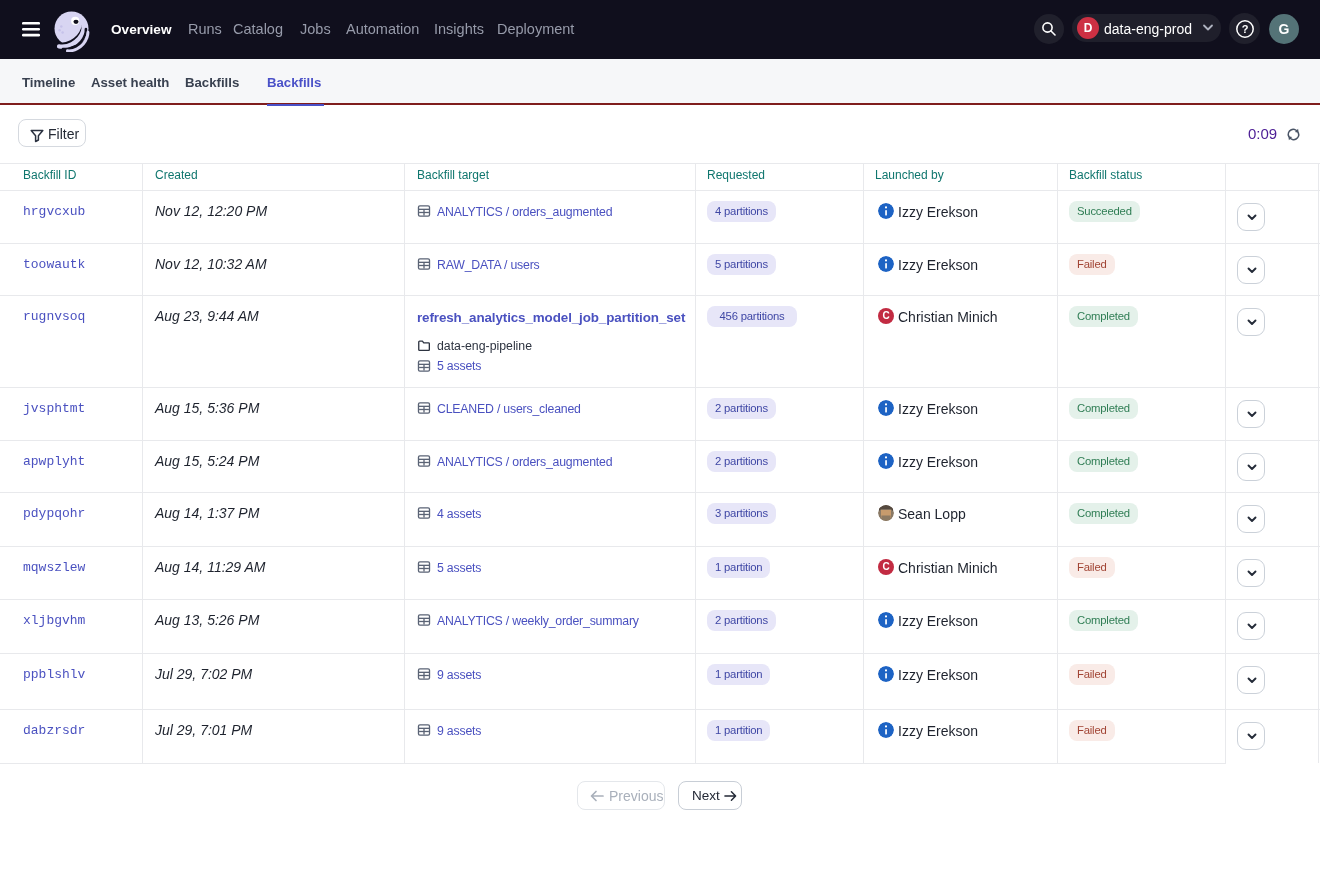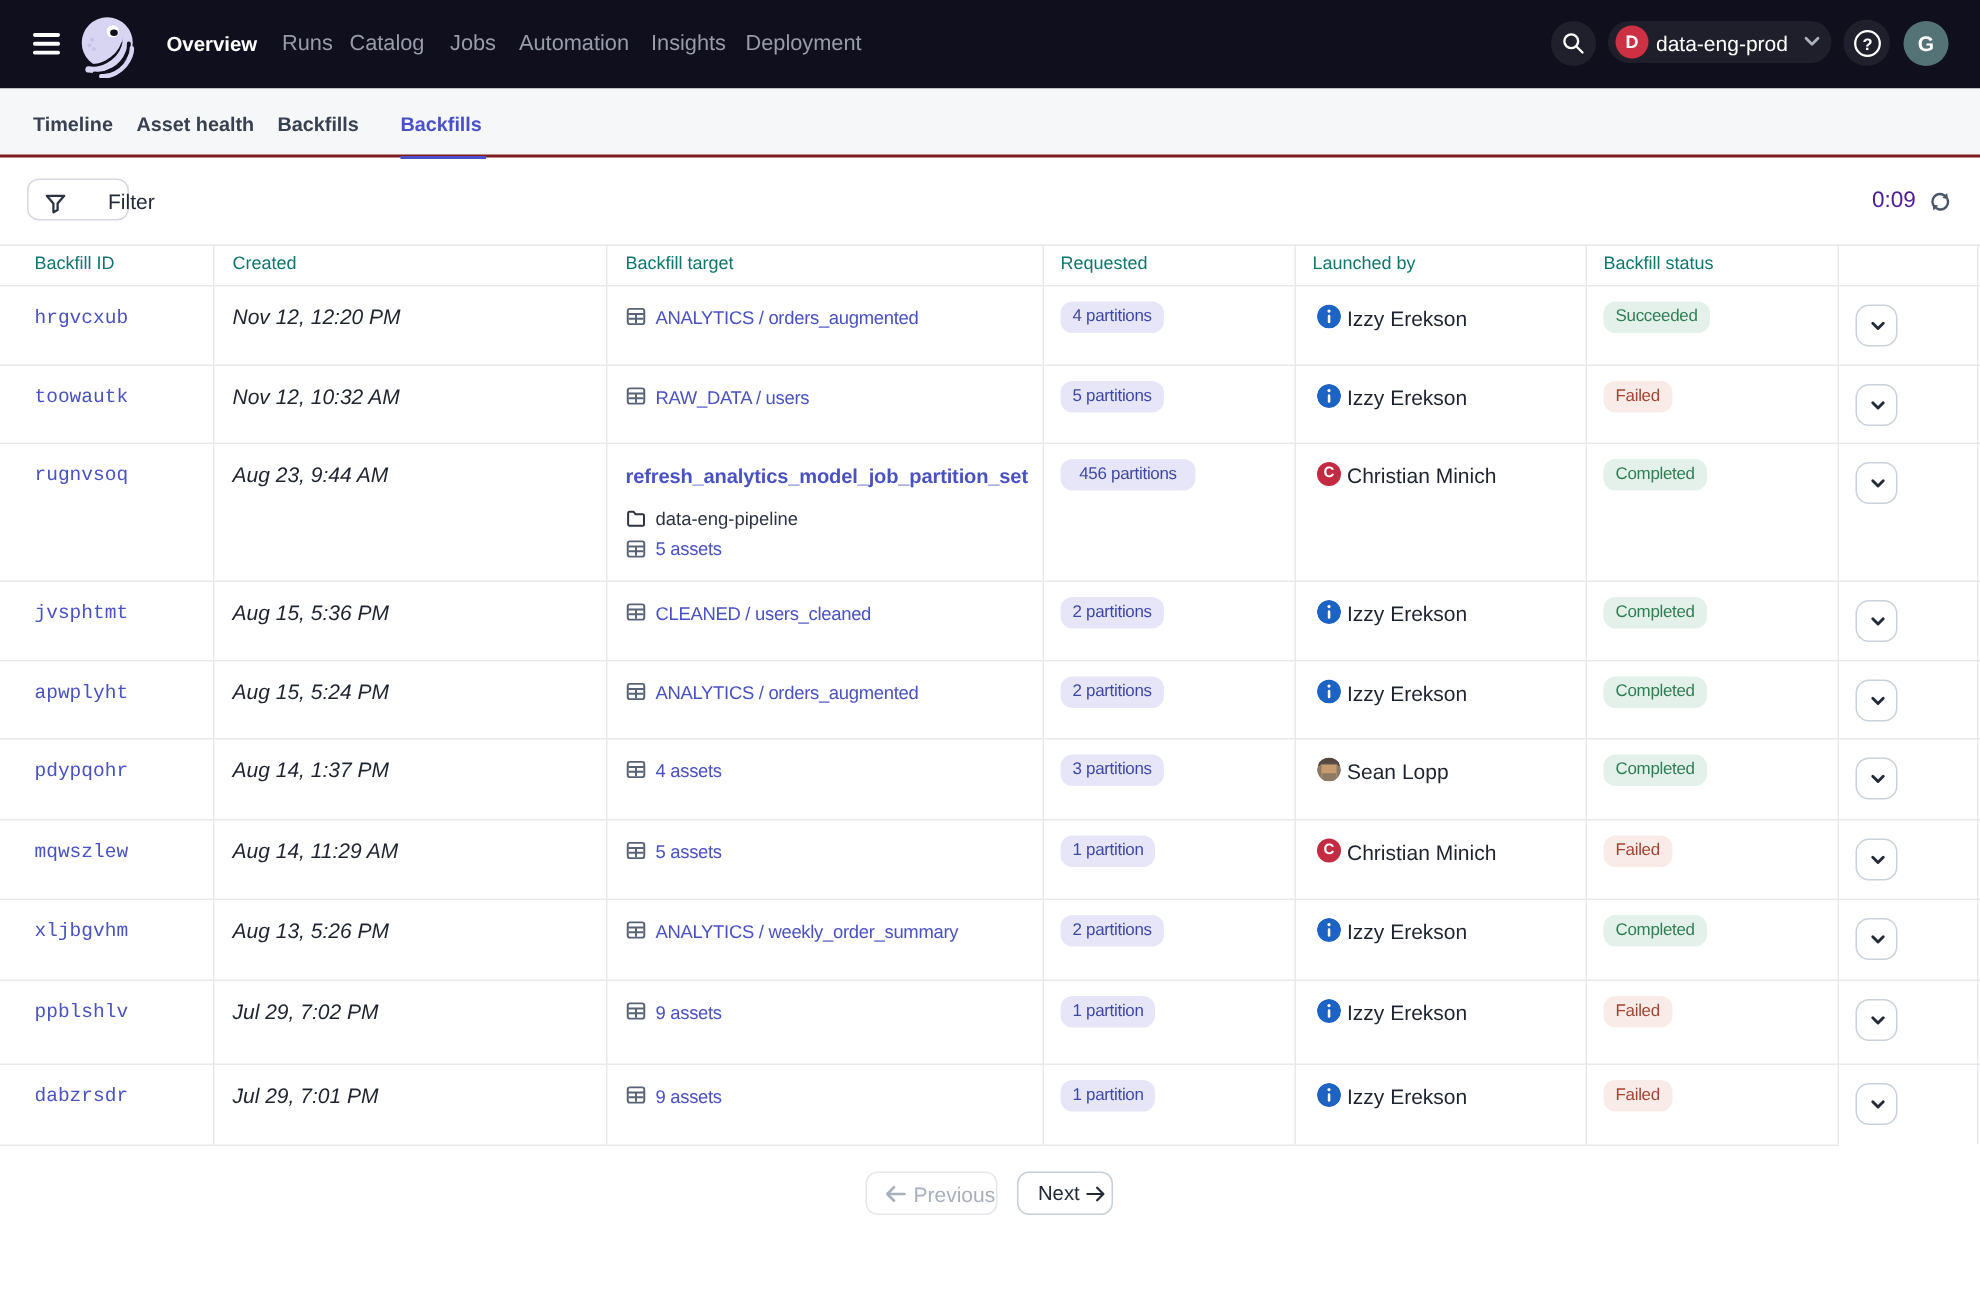--- a/index.html
+++ b/index.html
@@ -10,21 +10,21 @@
   #topnav { position:absolute; left:0; top:0; width:1320px; height:59px; background:#100f1d; }
   .navlink { position:absolute; top:0; height:59px; line-height:59px; font-size:14.5px; font-weight:500; color:#979baa; }
   .navlink.active { color:#ffffff; font-weight:700; font-size:13.6px; }
   
   #tabbar { position:absolute; left:0; top:59px; width:1320px; height:46px; background:#f6f7f9; border-bottom:2px solid #7f1d1d; }
   .tab { position:absolute; top:0; height:48px; line-height:48px; font-size:13.2px; font-weight:700; color:#394150; }
   .tab.active { color:#4a51c8;text-align:right; }
   #tabunderline { position:absolute; left:267px; top:104px; width:57px; height:2px; background:#4a51c8; }
   
   #filterbtn { position:absolute; left:18px; top:119px; width:68px; height:28px; border:1px solid #d5d9df; border-radius:8px; background:#fff; }
-  #filterbtn span { position:absolute; left:29px; top:6px; font-size:14px; color:#252b36;margin-left:24px; }
+  #filterbtn span { position:absolute; left:29px; top:6px; font-size:14px; color:#252b36; }
   #timer { position:absolute; left:1248px; top:125px; width:32px; font-size:15px; color:#4c1d95; }
   
   .hline { position:absolute; left:0; height:1px; background:#e8e9ec; }
   .vline { position:absolute; top:163px; width:1px; height:600px; background:#e8e9ec; }
   .th { position:absolute; top:168px; font-size:12px; color:#0f766e; }
   .mono { font-family:"Liberation Mono", monospace; font-size:13px; color:#4a51c0; }
   .dt { font-size:14px; color:#1e232e;font-style:italic; }
   .lnk { font-size:12.3px; letter-spacing:-0.2px; color:#4a51c0; }
   .badge { position:absolute; height:21px; line-height:21px; border-radius:8px; background:#e7e6f8; color:#3f47a5; font-size:11.3px; letter-spacing:-0.2px; padding:0 8px; }
   .status { position:absolute; height:21px; line-height:21px; border-radius:8px; font-size:11.3px; letter-spacing:-0.2px; padding:0 8px; }

